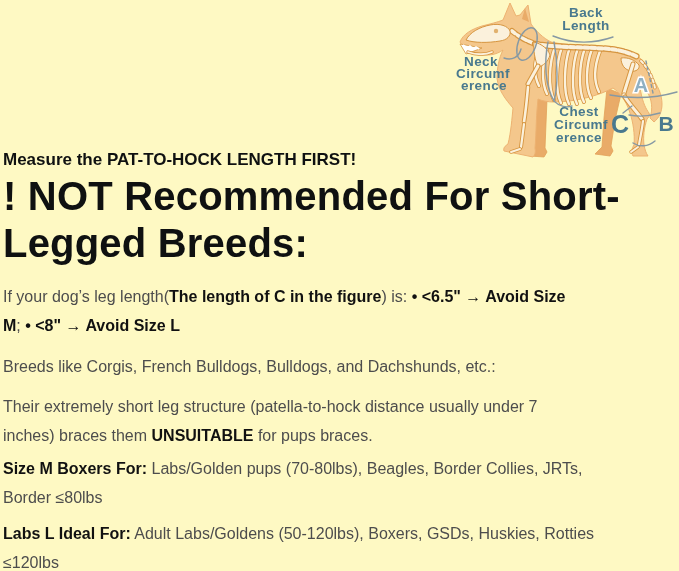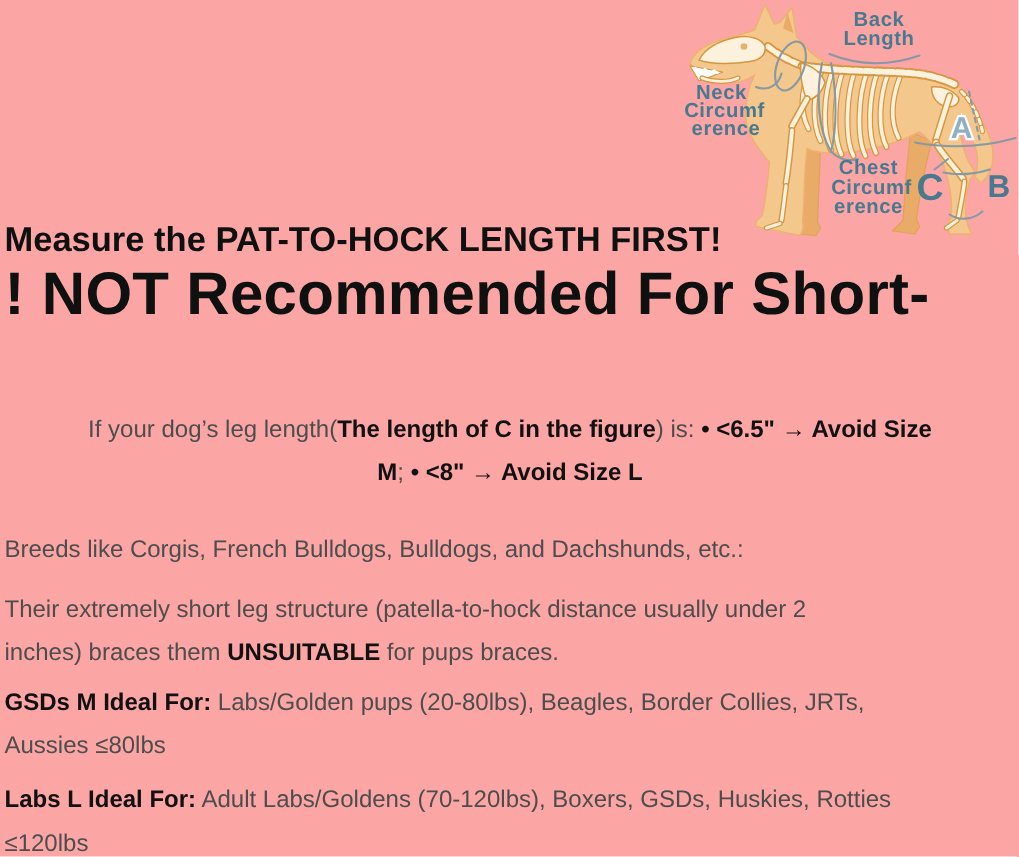--- a/index.html
+++ b/index.html
@@ -1,23 +1,23 @@
 <!DOCTYPE html>
 <html><head>
 <meta charset="utf-8">
 <style>
   html,body{margin:0;padding:0;background:#ffffff;}
-  .page{position:relative;width:679px;height:571px;background:#fca5a5;overflow:hidden;
+  .page{position:relative;width:679px;height:571px;background:#fef9c3;overflow:hidden;
         font-family:"Liberation Sans","DejaVu Sans",sans-serif;}
   .tb{position:absolute;left:3px;width:674px;}
-  .intro{top:150px;font-size:23px;line-height:19px;font-weight:700;color:#0f1111;}
+  .intro{top:150px;font-size:17px;line-height:19px;font-weight:700;color:#0f1111;}
   .heading{top:173px;font-size:40px;line-height:47px;font-weight:700;color:#0f1111;letter-spacing:.2px;margin:0;}
   .para{font-size:16px;line-height:29px;color:#4d4d4d;}
   .para b{color:#111111;font-weight:700;}
-  .p1{top:272px;text-align:center;} .p2{top:352px;} .p3{top:392px;} .p4{top:454px;} .p5{top:519px;}
+  .p1{top:282px;} .p2{top:352px;} .p3{top:392px;} .p4{top:454px;} .p5{top:519px;}
   .dog-figure{position:absolute;left:440px;top:0;width:239px;height:160px;}
   
   .bodyfill{fill:#F4C78C;stroke:#EDB271;stroke-width:1;stroke-linejoin:round;}
   .shade{fill:#E9AB68;stroke:#E2A158;stroke-width:.8;stroke-linejoin:round;}
   .bone-o{fill:none;stroke:#D6953F;stroke-linecap:round;}
   .bone-i{fill:none;stroke:#FBF1DC;stroke-linecap:round;}
   .bonefill{fill:#FBF1DC;stroke:#D6953F;stroke-width:1;stroke-linejoin:round;}
   .meas{fill:none;stroke:#8699A4;stroke-width:1.4;stroke-linecap:round;}
   .meas-d{fill:none;stroke:#8699A4;stroke-width:1.4;stroke-linecap:round;stroke-dasharray:3 3;}
   .lbl{font-family:"Liberation Sans",sans-serif;font-weight:700;font-size:13.5px;letter-spacing:.4px;text-anchor:middle;}
@@ -163,19 +163,19 @@
       <text class="lbl" x="139" y="116" fill="#49798E">Chest</text>
       <text class="lbl" x="141" y="129" fill="#49798E">Circumf</text>
       <text class="lbl" x="139" y="142" fill="#49798E">erence</text>
       <text class="ptr" x="201" y="92" font-size="20" paint-order="stroke" stroke="#ffffff" stroke-width="3" fill="#8FB0C3">A</text>
       <text class="ptr" x="180" y="133" font-size="25" fill="#49798E">C</text>
       <text class="ptr" x="226" y="131" font-size="21" fill="#49798E">B</text>
     </g>
   </svg>
 
   <div class="tb intro"><b>Measure the PAT-TO-HOCK LENGTH FIRST!</b></div>
-  <h1 class="tb heading"><b>! NOT Recommended For Short-</b><br></h1>
+  <h1 class="tb heading"><b>! NOT Recommended For Short-</b><br><b>Legged Breeds:</b></h1>
   <div class="tb para p1"><span>If your dog’s leg length(</span><b>The length of C in the figure</b><span>) is: </span><b>• &lt;6.5" → Avoid Size</b><br><b>M</b><span>; </span><b>• &lt;8" → Avoid Size L</b></div>
   <div class="tb para p2"><span>Breeds like Corgis, French Bulldogs, Bulldogs, and Dachshunds, etc.:</span></div>
-  <div class="tb para p3"><span>Their extremely short leg structure (patella-to-hock distance usually under 2</span><br><span>inches) braces them </span><b>UNSUITABLE</b><span> for pups braces.</span></div>
-  <div class="tb para p4"><b>GSDs M Ideal For:</b><span> Labs/Golden pups (20-80lbs), Beagles, Border Collies, JRTs,</span><br><span>Aussies ≤80lbs</span></div>
-  <div class="tb para p5"><b>Labs L Ideal For:</b><span> Adult Labs/Goldens (70-120lbs), Boxers, GSDs, Huskies, Rotties</span><br><span>≤120lbs</span></div>
+  <div class="tb para p3"><span>Their extremely short leg structure (patella-to-hock distance usually under 7</span><br><span>inches) braces them </span><b>UNSUITABLE</b><span> for pups braces.</span></div>
+  <div class="tb para p4"><b>Size M Boxers For:</b><span> Labs/Golden pups (70-80lbs), Beagles, Border Collies, JRTs,</span><br><span>Border ≤80lbs</span></div>
+  <div class="tb para p5"><b>Labs L Ideal For:</b><span> Adult Labs/Goldens (50-120lbs), Boxers, GSDs, Huskies, Rotties</span><br><span>≤120lbs</span></div>
 </div>
 
 </body></html>

